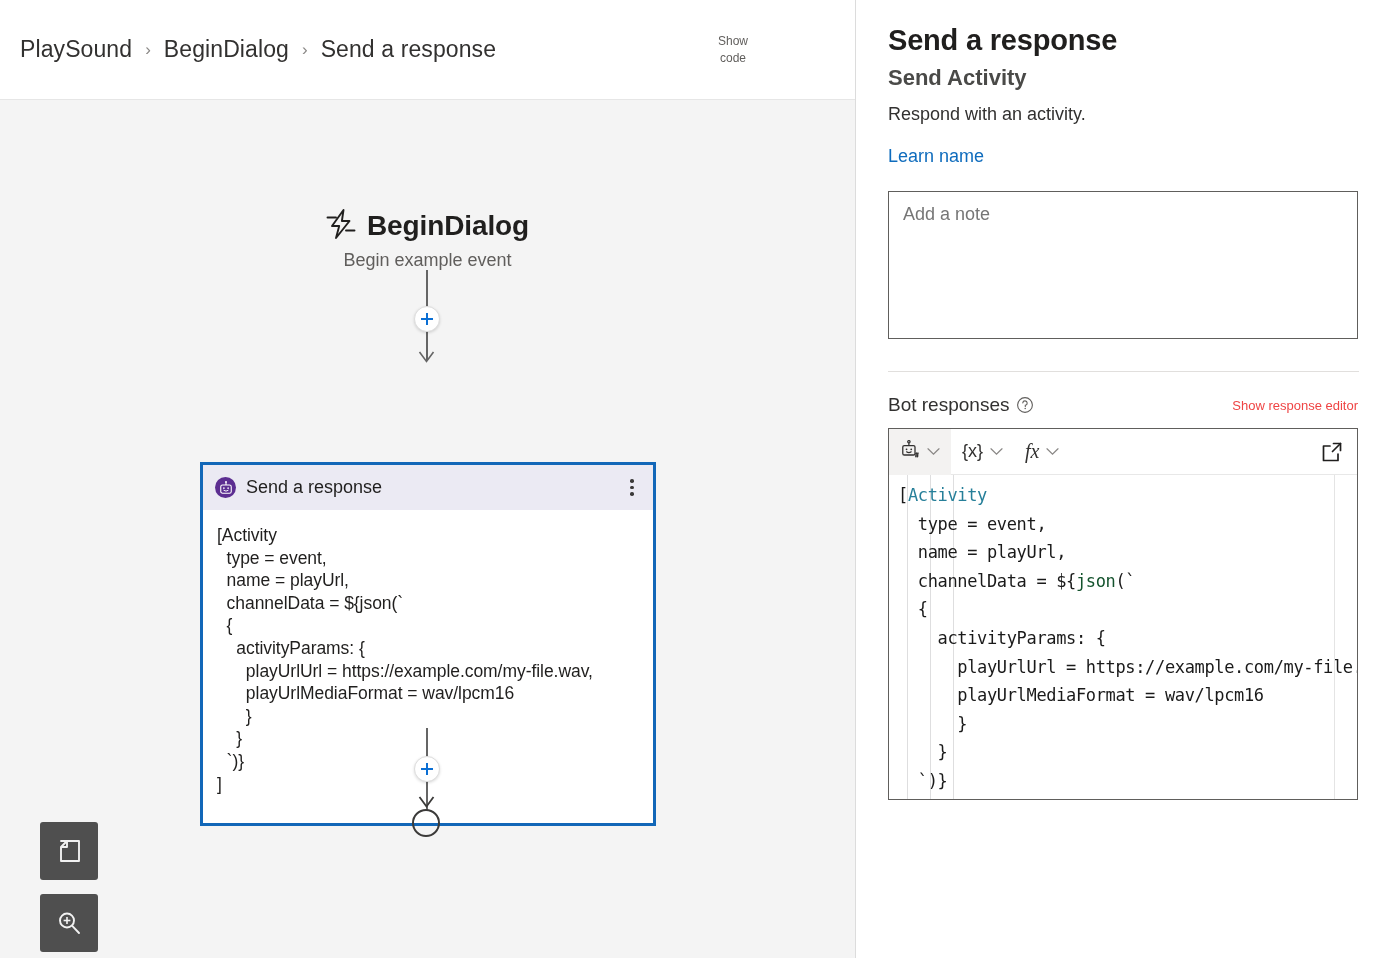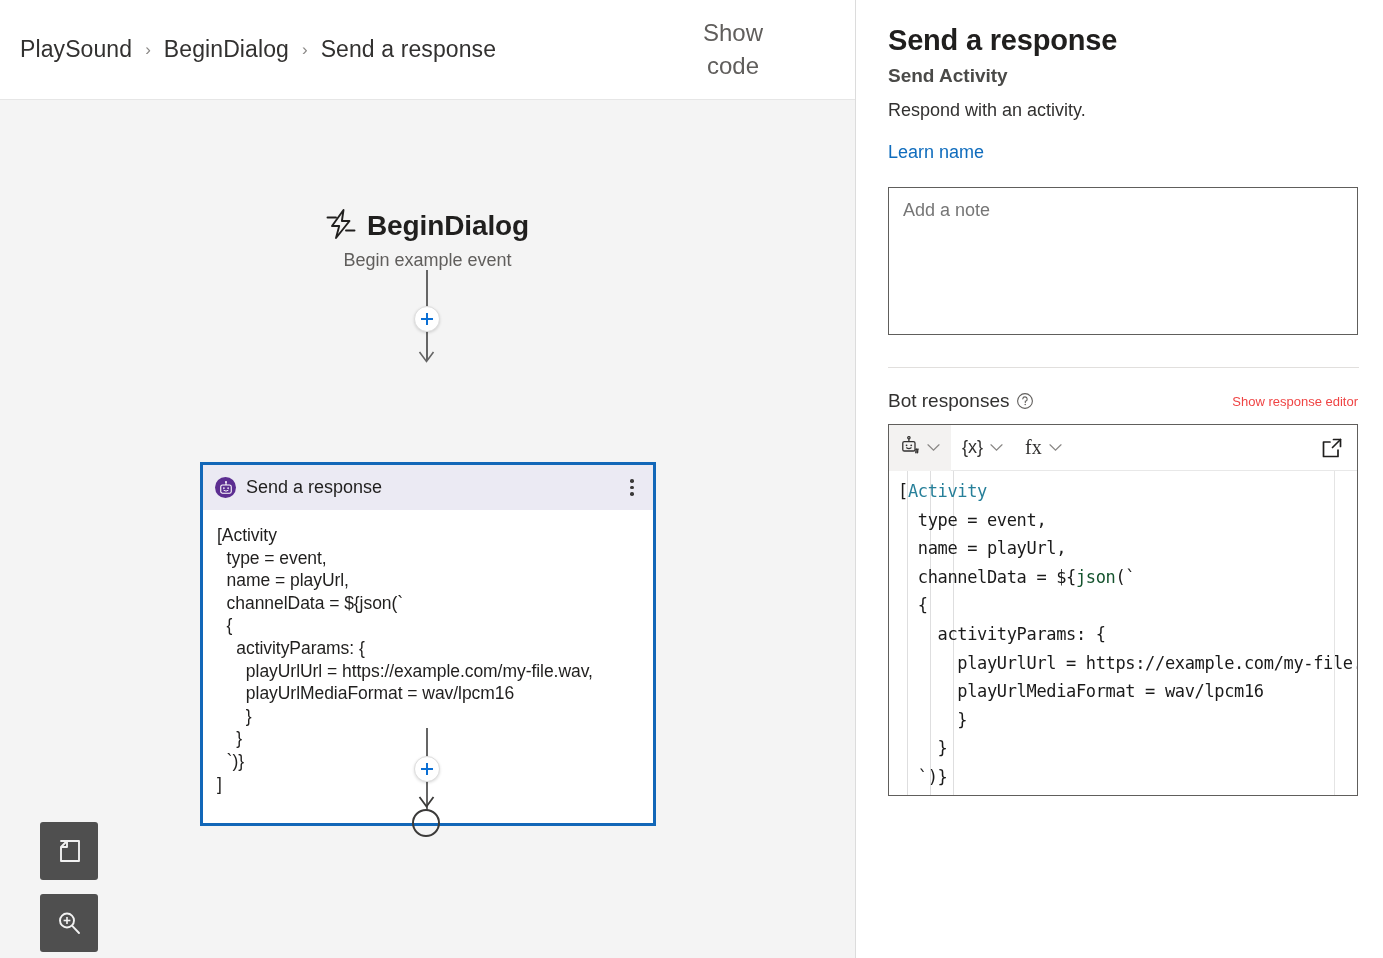--- a/index.html
+++ b/index.html
@@ -34,21 +34,21 @@
     font-size: 23px; color: #323130; font-weight: 400;
     white-space: nowrap; letter-spacing: 0.1px;
   }
   .crumb.is-last { color: #323130; }
   .crumb-sep {
     color: #8a8886; font-size: 17px; margin: 0 13px; line-height: 1;
     display: inline-block;
   }
   #show-code-btn {
     width: 100px; text-align: center;
-    font-size: 24px; color: #605e5c; line-height: 1.35;
+    font-size: 12px; color: #605e5c; line-height: 1.35;
     background: none; border: none; cursor: pointer;
     font-family: inherit; padding: 0; margin-right: 46px;
   }
 
   #canvas {
     position: relative; flex: 1 1 auto;
     background: #f4f4f4; overflow: hidden;
   }
 
   
@@ -144,21 +144,21 @@
   
   #right {
     width: 527px; height: 958px; background: #ffffff;
     padding: 16px 24px 0 32px; overflow: hidden;
   }
   #panel-title {
     font-size: 29px; font-weight: bold; color: #201f1e;
     margin: 8px 0 0 0; letter-spacing: -0.2px;
   }
   #panel-subtitle {
-    font-size: 19px; font-weight: bold; color: #4a4a48; margin-top: 8px;
+    font-size: 22px; font-weight: bold; color: #4a4a48; margin-top: 8px;
   }
   #panel-desc {
     font-size: 18px; color: #323130; margin-top: 13px;
   }
   #learn-more {
     display: inline-block; font-size: 18px; color: #0f6cbd;
     margin-top: 21px; text-decoration: none; cursor: pointer;
   }
   #note-field {
     margin-top: 24px; width: 470px; height: 148px;
@@ -195,21 +195,21 @@
     height: 46px; flex: 0 0 46px; display: flex; align-items: center;
     border-bottom: 1px solid #e8e8e8; background: #ffffff;
   }
   .tb-item {
     height: 46px; display: flex; align-items: center; gap: 7px;
     padding: 0 11px; cursor: pointer; background: none; border: none;
     font-family: inherit;
   }
   .tb-item.active { background: #f3f2f1; }
   .tb-label { font-size: 18px; color: #323130; }
-  .tb-label.fx { font-family: "Liberation Serif", serif; font-size: 20px; }
+  .tb-label.fx { font-style: italic; font-family: "Liberation Serif", serif; font-size: 20px; }
   .chev { display: block; }
   #popout-btn {
     margin-left: auto; margin-right: 14px; background: none;
     border: none; cursor: pointer; padding: 0;
     display: flex; align-items: center;
   }
   #lg-code {
     flex: 1 1 auto; position: relative; overflow: hidden;
     background: #ffffff;
   }

